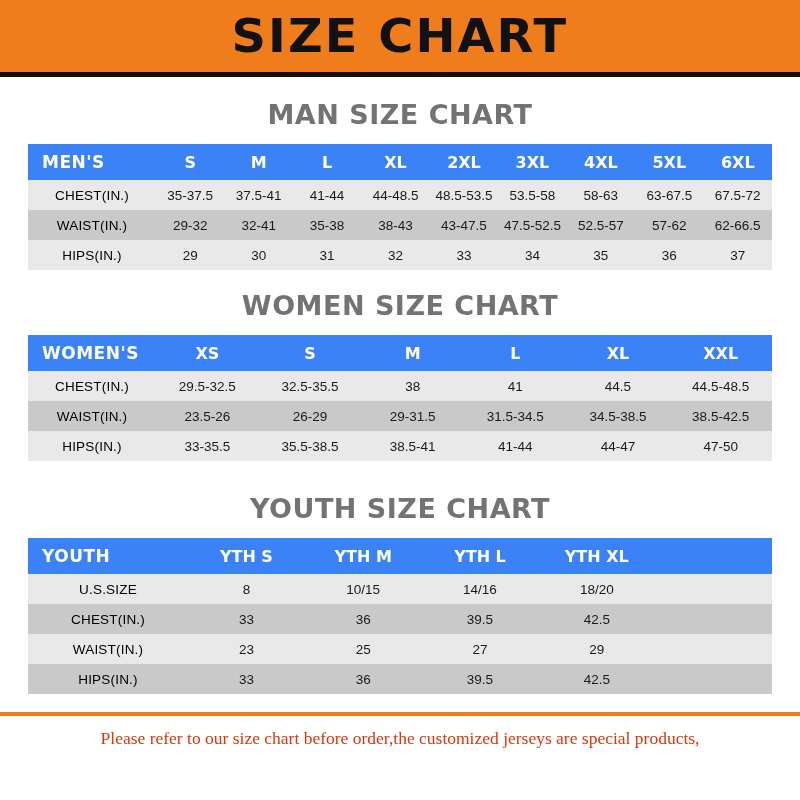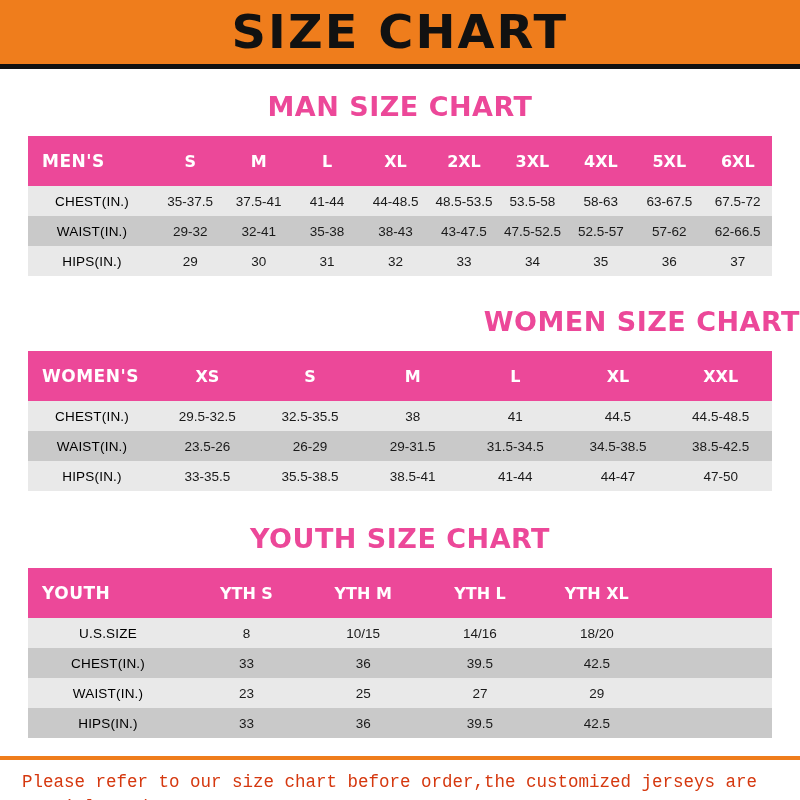--- a/index.html
+++ b/index.html
@@ -18,21 +18,21 @@
     width: 800px;
     height: 800px;
     box-sizing: border-box;
     background: #ffffff;
   }
 
   
   .banner {
     position: relative;
     width: 100%;
-    height: 64px;
+    height: 72px;
     background: #ef7d1c;
     display: flex;
     align-items: center;
     justify-content: center;
   }
   .banner-title {
     font-family: "DejaVu Sans", sans-serif;
     font-weight: bold;
     font-size: 46px;
     letter-spacing: 2px;
@@ -46,24 +46,24 @@
     background: #111111;
   }
 
   
   .section-title {
     text-align: center;
     font-family: "DejaVu Sans", sans-serif;
     font-weight: bold;
     font-size: 27px;
     letter-spacing: 0.5px;
-    color: #ec4899;
+    color: #737373;
   }
   .t-man   { margin-top: 22px; margin-bottom: 14px; }
-  .t-women { margin-top: 30px; margin-bottom: 14px; text-align: right; }
+  .t-women { margin-top: 20px; margin-bottom: 14px; }
   .t-youth { margin-top: 32px; margin-bottom: 14px; }
 
   
   .table-wrap {
     margin: 0 28px;
   }
   table.size {
     width: 100%;
     border-collapse: collapse;
     table-layout: fixed;
@@ -72,23 +72,23 @@
   table.size td {
     padding: 0;
     height: 28px;
     text-align: center;
     font-size: 13.5px;
     color: #1a1a1a;
     font-family: "Liberation Sans", sans-serif;
     white-space: nowrap;
   }
   table.size thead th {
-    background: #ec4899;
+    background: #3b82f6;
     color: #ffffff;
-    height: 50px;
+    height: 36px;
     font-weight: bold;
     font-size: 16px;
     font-family: "DejaVu Sans", sans-serif;
   }
   table.size thead th.corner {
     text-align: left;
     padding-left: 14px;
     font-size: 17px;
     letter-spacing: 0.5px;
   }
@@ -109,25 +109,25 @@
 
   
   .footer-rule {
     margin: 18px 0 0 0;
     width: 100%;
     height: 4px;
     background: #ef7d1c;
   }
   .note {
     margin: 10px 22px 0 22px;
-    text-align: left;
+    text-align: center;
     color: #d5380f;
     font-size: 17.5px;
     line-height: 1.45;
-    font-family: Liberation Mono, monospace;
+    font-family: Liberation Serif, serif;
   }
   .note-line { display: block; }
 </style>
 </head>
 <body>
 
 <div class="page">
 
   <div class="banner">
     <div class="banner-title">SIZE CHART</div>

